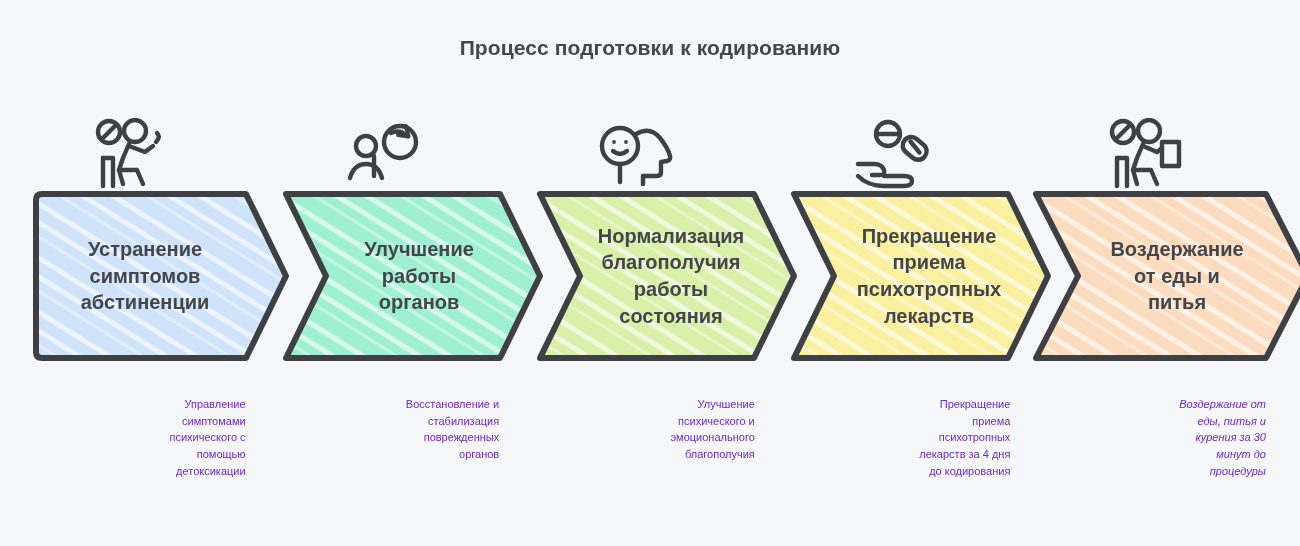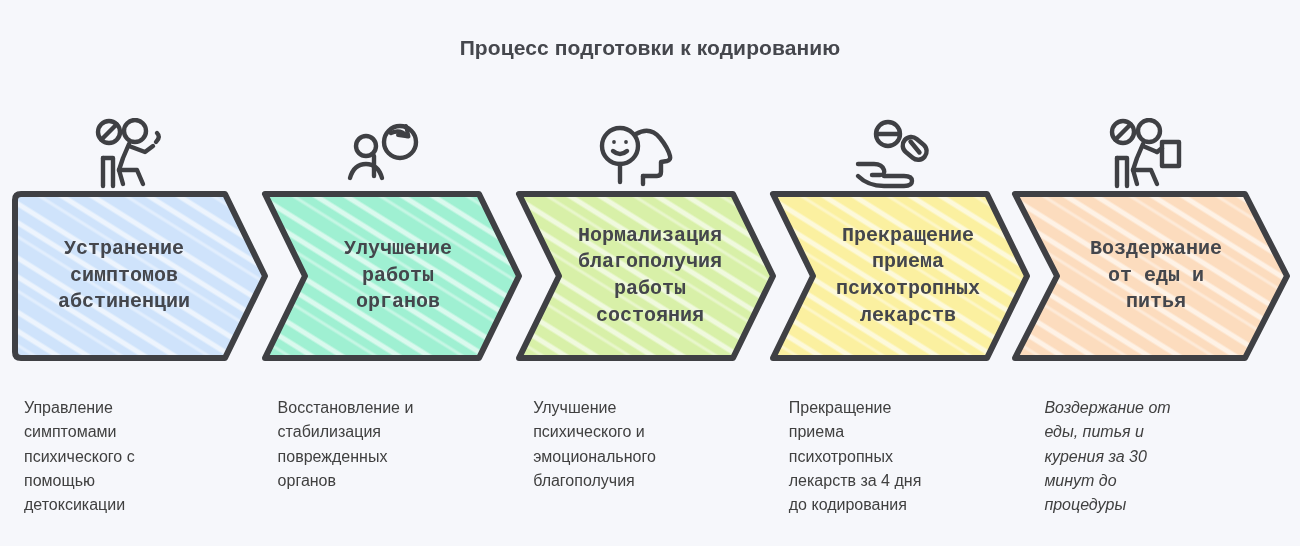--- a/index.html
+++ b/index.html
@@ -58,24 +58,23 @@
   .icon-cell.i0 { justify-content: center; transform: translateX(-10px); }
   .icon-cell.i1 { justify-content: center; transform: translateX(-12px); }
   .icon-cell.i2 { justify-content: center; transform: translateX(-12px); }
   .icon-cell.i3 { justify-content: center; transform: translateX(-12px); }
   .icon-cell.i4 { justify-content: center; transform: translateX(-10px); }
 
   
   .chevrons {
     position: absolute;
     top: 190px;
-    left: 7px;
+    left: 28px;
     width: 1270px;
     height: 172px;
-    font-family: Liberation Mono, monospace;
   }
 
   .chev {
     position: absolute;
     top: 0;
     height: 172px;
     width: 266px;
     display: flex;
     align-items: center;
     justify-content: center;
@@ -114,24 +113,24 @@
   
   .captions {
     position: absolute;
     top: 396px;
     left: 16px;
     width: 1268px;
     display: flex;
   }
   .caption-cell {
     flex: 1 1 0;
-    text-align: left;
-    font-size: 16px;
+    text-align: right;
+    font-size: 11px;
     line-height: 1.52;
-    color: #404040;
+    color: #6d28d9;
     padding: 0 16px;
   }
   .caption-cell.p0 { transform: translateX(-8px); }
   .caption-cell.p1 { transform: translateX(-8px); }
   .caption-cell.p2 { transform: translateX(-6px); }
   .caption-cell.p3 { transform: translateX(-4px); }
   .caption-cell.p4 { transform: translateX(-2px); font-style: italic; }
 </style>
 </head>
 <body>

